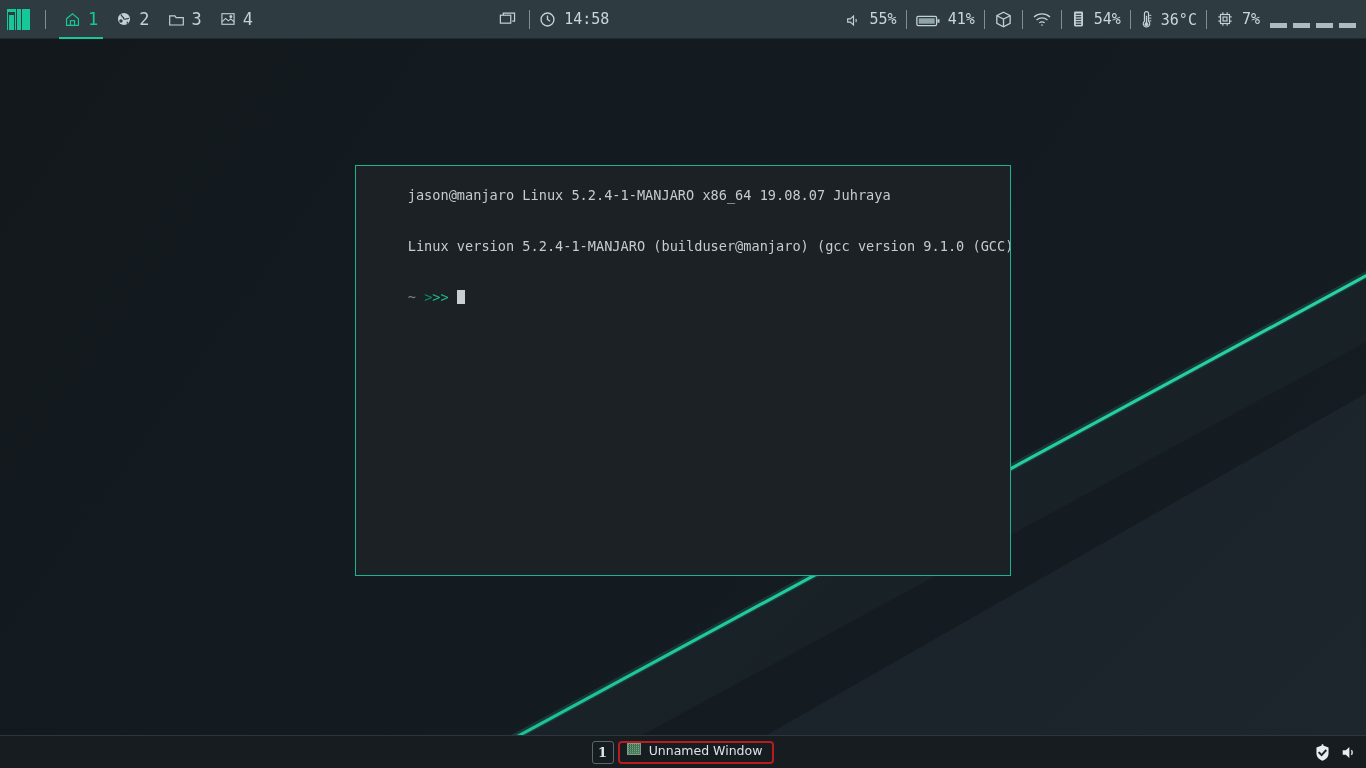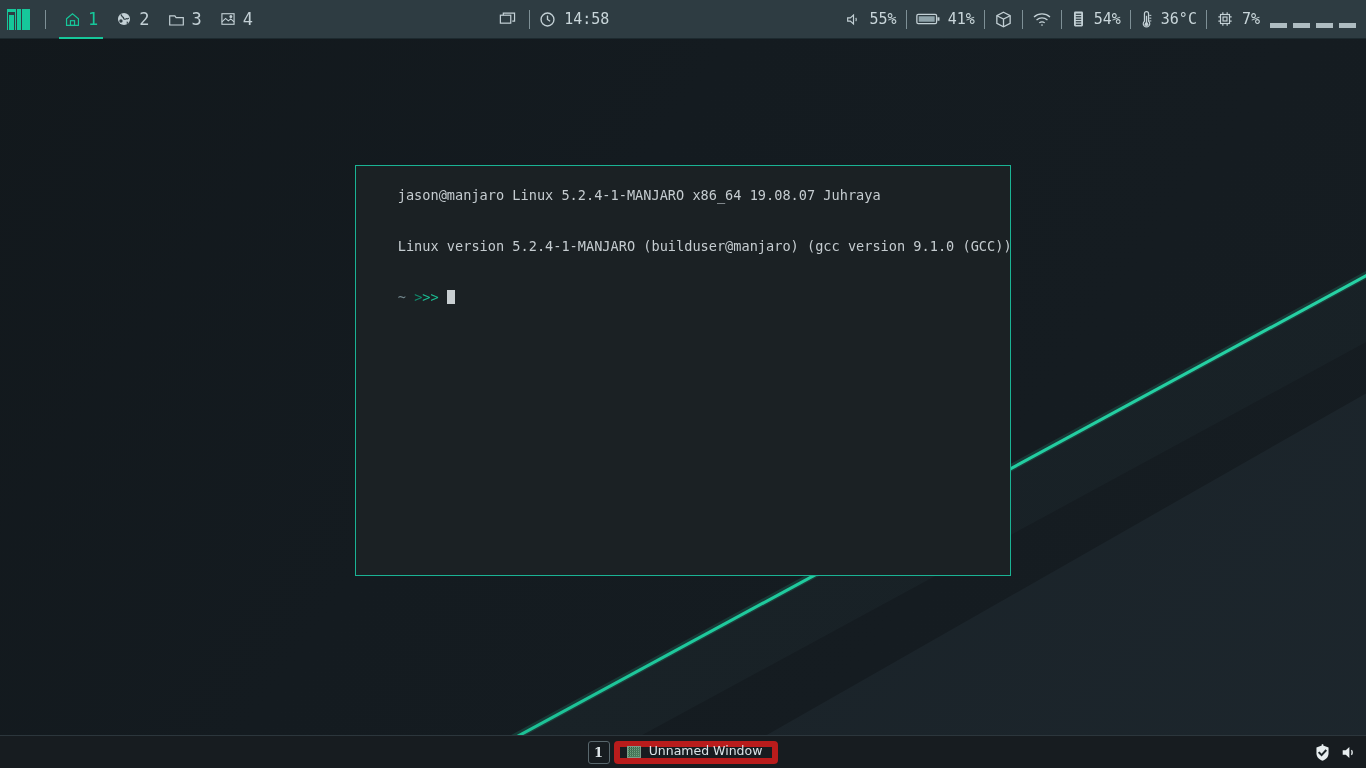--- a/index.html
+++ b/index.html
@@ -80,33 +80,33 @@
     position:relative; flex:none;
     color:#c3d0d5;
   }
   .ws .ws-num{ font-size:17px; line-height:1; }
   .ws.active{ color:#16c79a; }
   .ws.active:after{
     content:""; position:absolute; left:4px; right:4px; bottom:0;
     height:2px; background:#16c79a;
   }
   .ws svg{ display:block; }
-  .tb-item{ display:flex; align-items:center; gap:8px; flex:none; font-size:15px; color:#c9d6da; }
+  .tb-item{ display:flex; align-items:flex-end; gap:8px; flex:none; font-size:15px; color:#c9d6da; }
   .tb-spacer{ flex:1 1 auto; }
   .icon{ display:inline-flex; align-items:center; justify-content:center; }
 
   .dash-graph{ display:flex; align-items:flex-end; gap:6px; height:18px; margin-left:10px; flex:none;}
   .dash-graph i{ display:block; width:17px; height:5px; background:#aebcc1; }
 
   
   #term{
     position:absolute; left:355px; top:165px; width:656px; height:411px;
     background:#1b2124;
     border:1px solid #1ab394;
-    padding:4px 3px 0 9px;
+    padding:4px 3px 0 19px;
     overflow:hidden;
   }
   #term .line{
     font-family:"DejaVu Sans Mono", monospace;
     font-size:13.6px;
     line-height:17px;
     white-space:pre;
     color:#d4dadd;
     letter-spacing:0px;
   }
@@ -134,22 +134,22 @@
   .ws-btn{
     width:22px; height:23px;
     border:1px solid #59676d; border-radius:3px;
     display:flex; align-items:center; justify-content:center;
     font-family:"DejaVu Serif", serif;
     font-weight:bold; font-size:13px; color:#dfe6e9;
     background:transparent;
   }
   .task-btn{
     height:23px; min-width:138px;
-    border:6px solid #b91c1c; border-radius:4px;
-    display:flex; align-items:flex-end; gap:8px;
+    border:2px solid #b91c1c; border-radius:4px;
+    display:flex; align-items:flex-start; gap:8px;
     padding:0 10px 0 7px;
     font-size:12.5px; color:#dbe3e7;
     background:transparent;
   }
   .task-ico{
     width:14px; height:12px; flex:none;
     background:
       repeating-linear-gradient(0deg, #4a7e5e 0 1px, transparent 1px 2px),
       repeating-linear-gradient(90deg, #6fa57f 0 1px, transparent 1px 2px),
       linear-gradient(135deg,#2f4a3a,#54806a);

